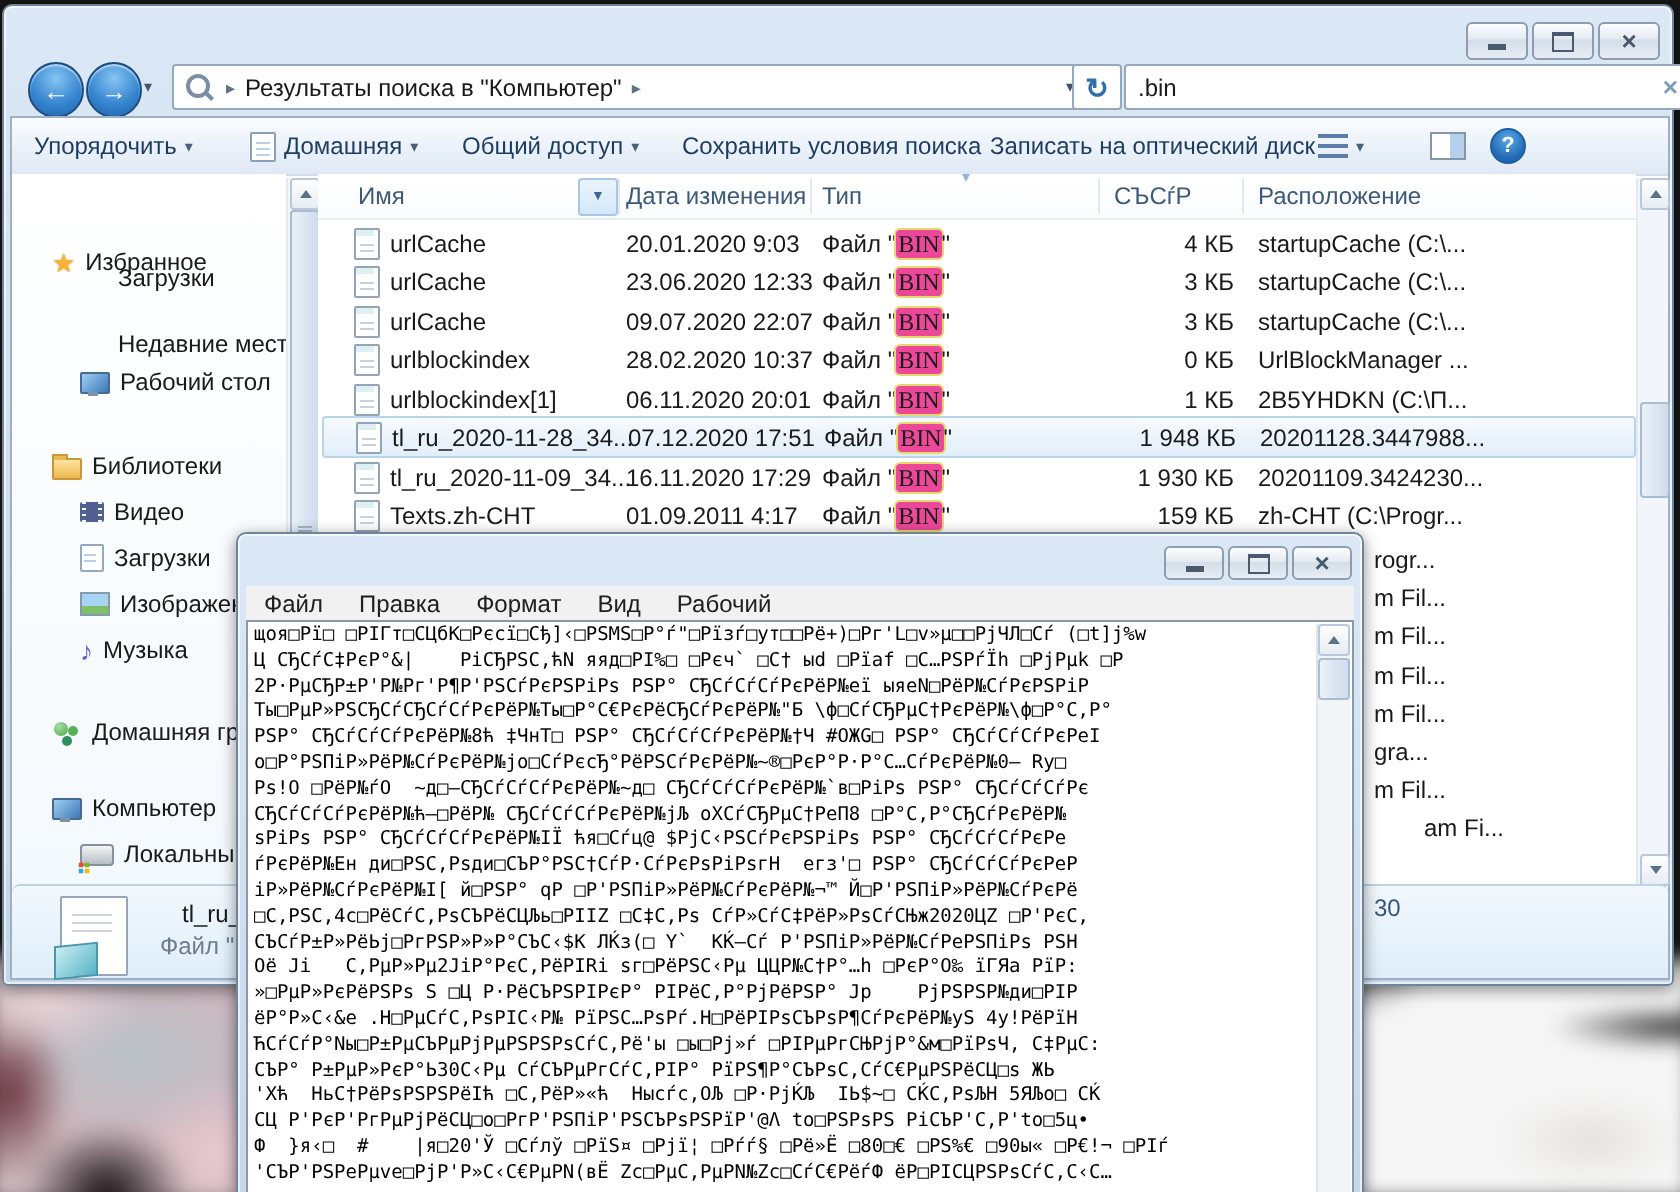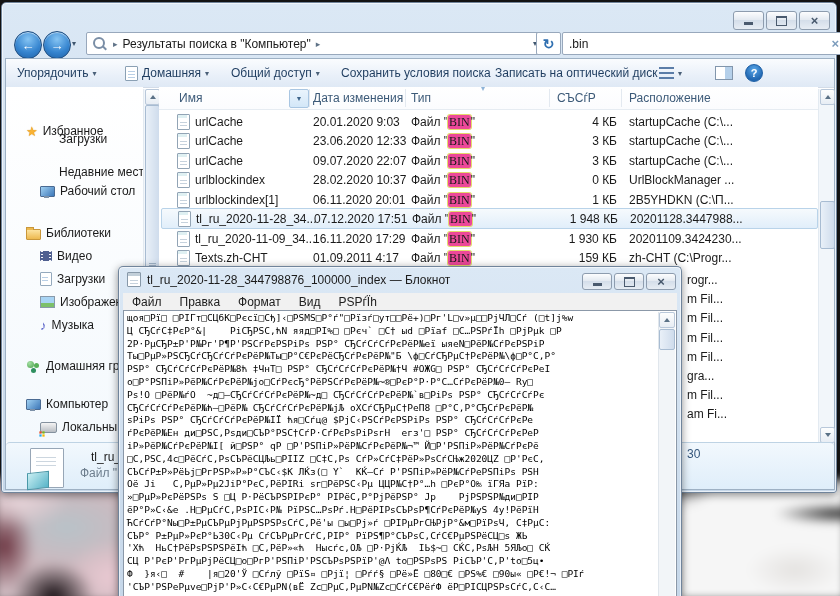--- a/index.html
+++ b/index.html
@@ -392,21 +392,21 @@
         <span class="cell c-loc">zh-CHT (C:\Progr...</span>
       </div>
 
       <span class="fragment" style="left:528px;top:186px">rogr...</span>
       <span class="fragment" style="left:528px;top:205px">m Fil...</span>
       <span class="fragment" style="left:528px;top:224px">m Fil...</span>
       <span class="fragment" style="left:528px;top:244px">m Fil...</span>
       <span class="fragment" style="left:528px;top:263px">m Fil...</span>
       <span class="fragment" style="left:528px;top:282px">gra...</span>
       <span class="fragment" style="left:528px;top:301px">m Fil...</span>
-      <span class="fragment" style="left:528px;top:320px">am Fi...</span>
+      <span class="fragment" style="left:553px;top:320px">am Fi...</span>
     </div>
 
     <div id="list-scroll" class="abs sb">
       <div class="sb-btn" style="top:0">
           <span class="tri-up"></span>
         </div>
       <div class="sb-thumb" style="top:112px;height:46px"></div>
       <div class="sb-btn" style="top:338px">
           <span class="tri-down"></span>
         </div>
@@ -415,41 +415,37 @@
     <div id="details" class="abs">
       <span class="icon-bigfile"></span>
       <span id="det-name">tl_ru_20</span>
       <span id="det-type">Файл "</span>
       <span id="det-extra">30</span>
     </div>
   </div>
 </div>
 
 <div id="notepad" class="abs win">
-  <div id="np-title">
-    <span class="icon-notepad"></span>
-    <span>tl_ru_2020-11-28_344798876_100000_index — Блокнот</span>
-  </div>
   <div id="np-btns" class="abs">
     <div class="winbtn">
         <span class="glyph-min"></span>
       </div>
     <div class="winbtn">
         <span class="glyph-max"></span>
       </div>
     <div class="winbtn">
         <span class="glyph-close">×</span>
       </div>
   </div>
   <div id="np-menu">
     <span class="menu-item">Файл</span>
     <span class="menu-item">Правка</span>
     <span class="menu-item">Формат</span>
     <span class="menu-item">Вид</span>
-    <span class="menu-item">PSРѓЇh</span>
+    <span class="menu-item">Рабочий</span>
   </div>
   <div id="np-text">
     <pre>щоя□Рї□ □РІГт□СЦбК□Рєсї□Сђ]‹□PSMS□Р°ѓ"□Рїзѓ□ут□□Рё+)□Рг'L□v»µ□□РјЧЛ□Сѓ (□t]ј%w
 Ц СЂСѓС‡РєР°&amp;|    РіСЂPSC,ћN яяд□РІ%□ □Рєч` □С† ыd □Рїаf □С…PSРѓЇh □РјРµk □Р
 2Р·РµСЂР±Р'Р№Рг'Р¶Р'PSСѓРєPSРіPs PSP° СЂСѓСѓСѓРєРёР№еї ыяеN□РёР№СѓРєPSРіР
 Ты□РµР»PSСЂСѓСЂСѓСѓРєРёР№Ты□Р°С€РєРёСЂСѓРєРёР№"Б \ф□СѓСЂРµС†РєРёР№\ф□Р°С,Р°
 PSP° СЂСѓСѓСѓРєРёР№8ћ ‡ЧнТ□ PSP° СЂСѓСѓСѓРєРёР№†Ч #ОЖG□ PSP° СЂСѓСѓСѓРєРеІ
 о□Р°PSПіР»РёР№СѓРєРёР№јо□СѓРєсЂ°РёPSСѓРєРёР№~®□РєР°Р·Р°С…СѓРєРёР№0– Ry□
 Ps!O □РёР№ѓO  ~д□–СЂСѓСѓСѓРєРёР№~д□ СЂСѓСѓСѓРєРёР№`в□РіPs PSP° СЂСѓСѓСѓРє
 СЂСѓСѓСѓРєРёР№ћ–□РёР№ СЂСѓСѓСѓРєРёР№јЉ оХСѓСЂРµС†РеП8 □Р°С,Р°СЂСѓРєРёР№

